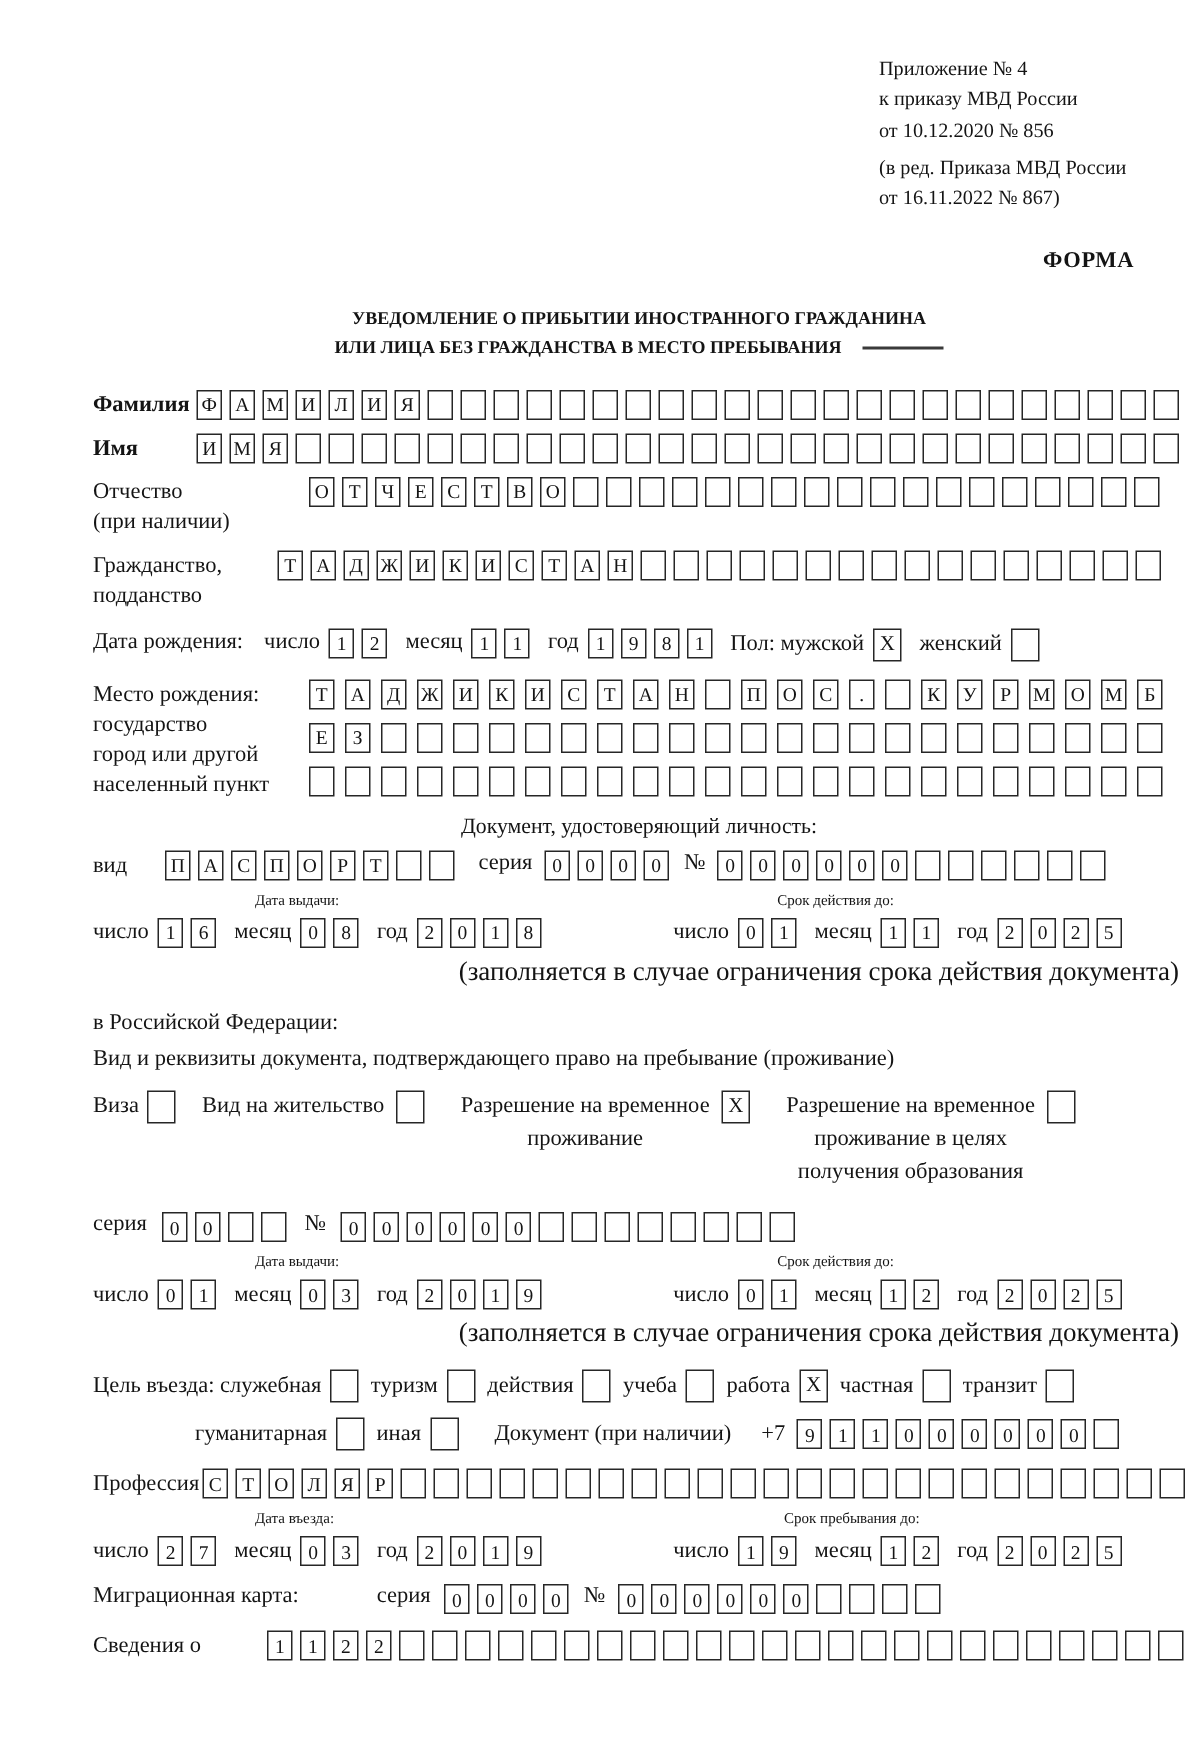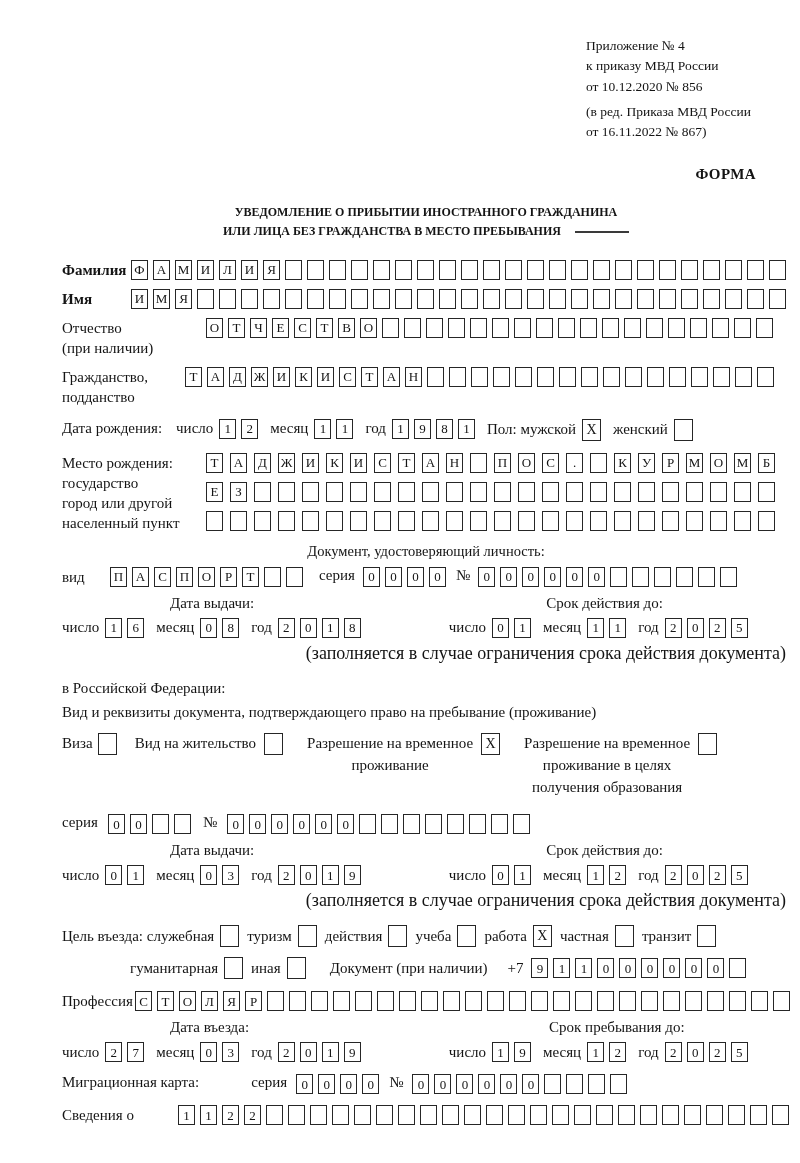--- a/index.html
+++ b/index.html
@@ -33,21 +33,21 @@
   .cell { width:17px; height:20px; border:1.6px solid #262626; display:flex; align-items:center; justify-content:center;
           font-size:13px; line-height:1; background:#fff; flex:none; }
   .chk .cell { width:19px; height:22px; font-size:14px; }
   .stack > .cells { margin-top:0; }
   .stack > .cells + .cells { margin-top:9px; } .gap12 { margin-left:12px; }
   .gap18 { margin-left:18px; } .gap24 { margin-left:24px; }
 
   .doc-heading { text-align:center; font-weight:normal; font-size:14.5px; margin-top:10px; }
 
   
-  .dates-hdr { display:flex; font-size:15px; margin-top:8px; }
+  .dates-hdr { display:flex; font-size:10px; margin-top:8px; }
   .dates-hdr .dh1 { margin-left:108px; }
   .dates-hdr .dh2 { margin-left:292px; }
   .daterow { display:flex; align-items:flex-start; margin-top:6px; font-size:15px; }
   .dg { display:flex; align-items:center; }
   .dg .t { margin:0 6px 0 0; } .dg .t2 { margin:0 6px 0 12px; }
   .dg2 { margin-left:88px; }
   .note-r { text-align:right; font-size:18px; margin-top:5px; padding-right:4px; }
 
   .para { font-size:15px; line-height:1.65; margin-top:12px; }
 

